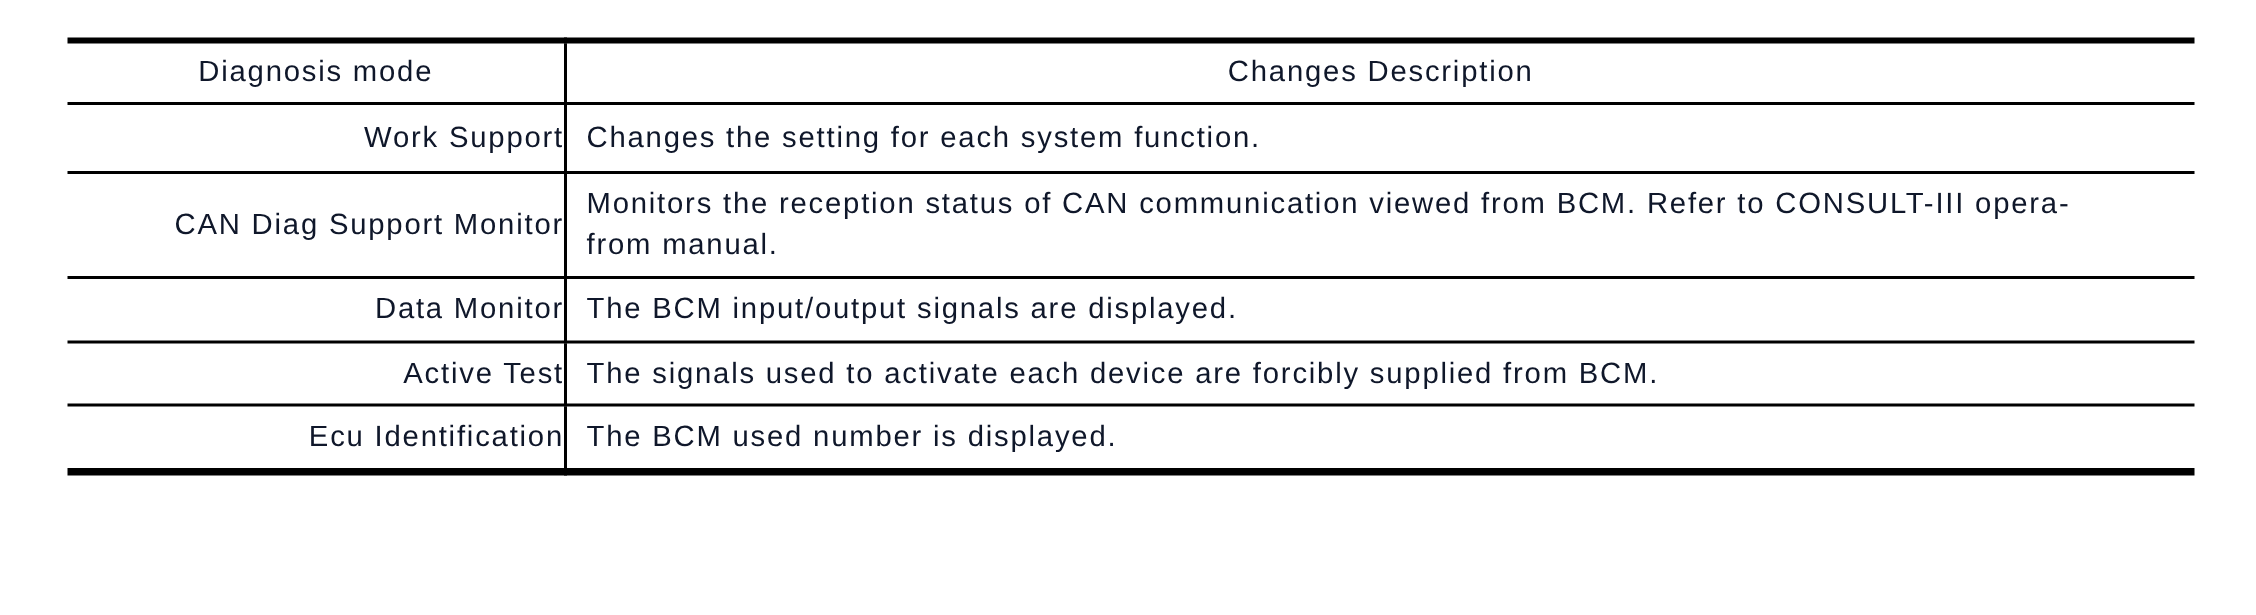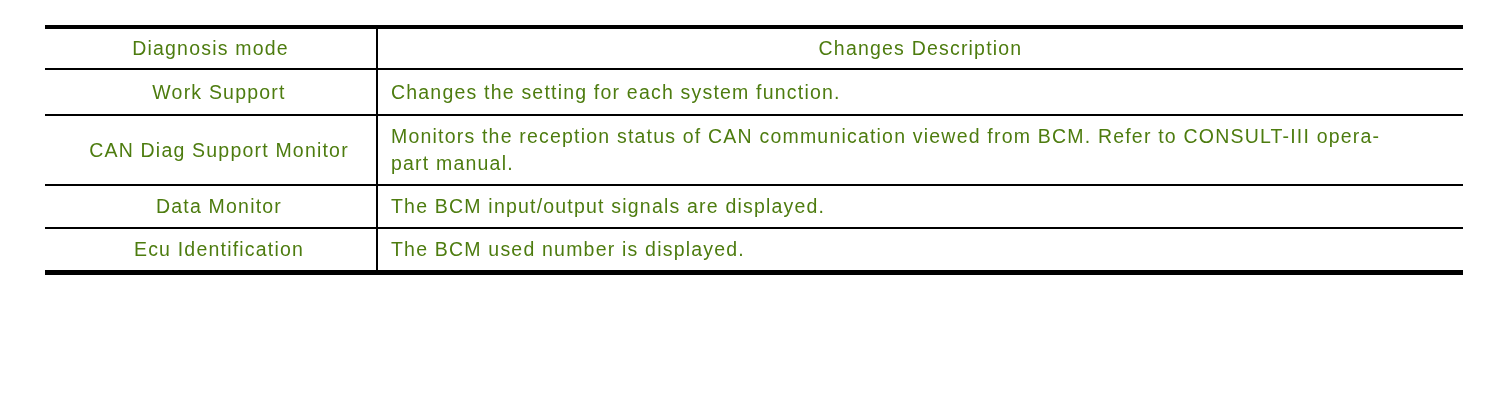--- a/index.html
+++ b/index.html
@@ -15,38 +15,38 @@
     left: 45px;
     top: 25px;
     width: 1418px;
     border-collapse: collapse;
     table-layout: fixed;
     border-top: 4px solid #000;
     border-bottom: 5px solid #000;
     font-family: "Liberation Sans", "DejaVu Sans", sans-serif;
     font-size: 19.5px;
     letter-spacing: 1.2px;
-    color: #4d7c0f;
+    color: #0f172a;
   }
   .doc-table col.c-mode { width: 332px; }
   .doc-table td, .doc-table th {
     border-bottom: 2px solid #000;
     vertical-align: middle;
     font-weight: normal;
     padding: 0;
   }
   .doc-table .c1 {
     border-right: 2px solid #000;
   }
   .doc-table th {
     text-align: center;
     height: 39px;
   }
   .doc-table td.c1 {
-    text-align: center;
+    text-align: right;
     padding-left: 17px;
   }
   .doc-table td.c2 {
     text-align: left;
     padding-left: 13px;
     padding-right: 8px;
   }
   .desc-line {
     white-space: nowrap;
     line-height: 27px;
@@ -79,27 +79,34 @@
       <td class="c1">Work Support</td>
       <td class="c2">
         <div class="desc-line">Changes the setting for each system function.</div>
         <div class="desc-line"></div>
       </td>
     </tr>
     <tr class="r-2">
       <td class="c1">CAN Diag Support Monitor</td>
       <td class="c2">
         <div class="desc-line">Monitors the reception status of CAN communication viewed from BCM. Refer to CONSULT-III opera-</div>
-        <div class="desc-line">part manual.</div>
+        <div class="desc-line">from manual.</div>
       </td>
     </tr>
     <tr class="r-3">
       <td class="c1">Data Monitor</td>
       <td class="c2">
         <div class="desc-line">The BCM input/output signals are displayed.</div>
+        <div class="desc-line"></div>
+      </td>
+    </tr>
+    <tr class="r-4">
+      <td class="c1">Active Test</td>
+      <td class="c2">
+        <div class="desc-line">The signals used to activate each device are forcibly supplied from BCM.</div>
         <div class="desc-line"></div>
       </td>
     </tr>
     <tr class="r-5">
       <td class="c1">Ecu Identification</td>
       <td class="c2">
         <div class="desc-line">The BCM used number is displayed.</div>
         <div class="desc-line"></div>
       </td>
     </tr>

